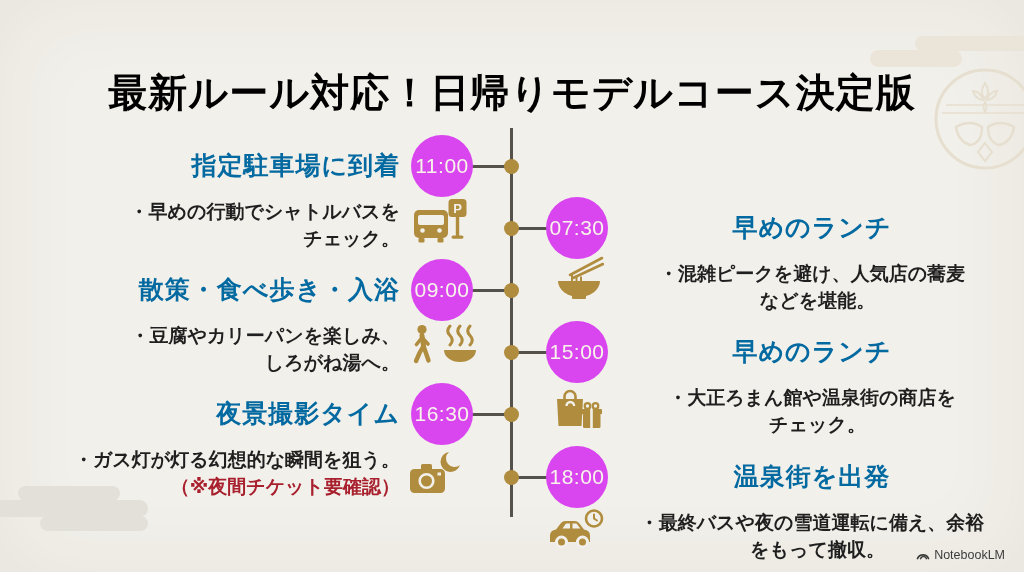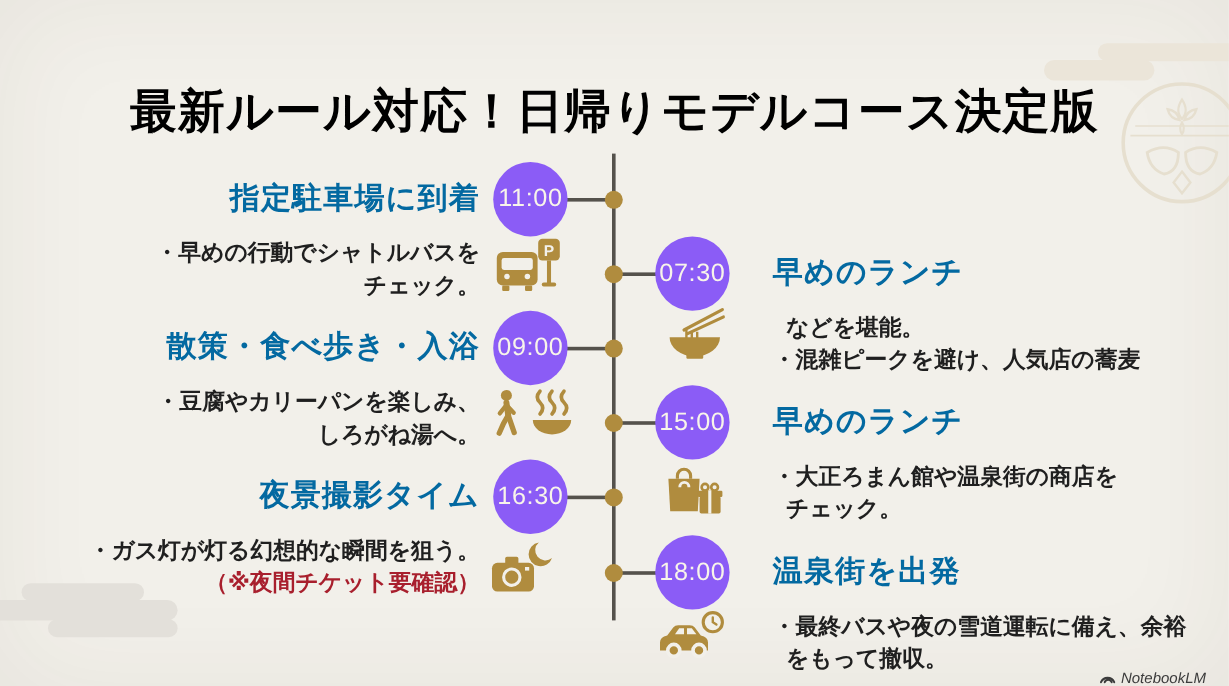--- a/index.html
+++ b/index.html
@@ -16,36 +16,36 @@
     white-space:nowrap;
     margin-top:14px;
   }
   .vline { position:absolute; left:510px; top:128px; width:3px; height:389px; background:#55524C; }
   .dot   { position:absolute; left:504px; width:15px; height:15px; border-radius:50%; background:#B08C3E; }
   .stub  { position:absolute; height:3px; background:#55524C; }
   .stub.sl { left:468px; width:46px; }
   .stub.sr { left:510px; width:42px; }
   .time-circle {
     position:absolute; width:62px; height:62px; border-radius:50%;
-    background:#8b5cf6; color:#F8F4EA; font-size:21px; line-height:62px;
+    background:#d946ef; color:#F8F4EA; font-size:21px; line-height:62px;
     text-align:center; letter-spacing:.5px;
   }
   .tb { position:absolute; }
   .tb-left  { left:50px;  width:350px; text-align:right; }
-  .tb-right { left:644px; width:380px; text-align:left; }
+  .tb-right { left:622px; width:380px; text-align:center; }
   .ev-heading { font-size:25px; font-weight:700; color:#0369a1; line-height:33px; letter-spacing:1px; white-space:nowrap; }
   .ev-line { font-size:19px; font-weight:700; color:#1F1F1F; line-height:27px; white-space:nowrap; }
   .ev-heading + .ev-line { margin-top:16px; }
   .ev-line.indent { padding-left:11px; }
   .ev-note { font-size:19px; font-weight:700; color:#A81F2D; line-height:27px; white-space:nowrap;text-align:right; }
   .ev-icon { position:absolute; }
   .decor { position:absolute; }
   .brand {
-    position:absolute; right:19px; bottom:0; display:flex; align-items:flex-end; gap:4px;
-    color:#3C3C3C; font-size:12.5px; font-weight:500;font-style:italic;
+    position:absolute; right:19px; bottom:10px; display:flex; align-items:flex-end; gap:4px;
+    color:#3C3C3C; font-size:12.5px; font-weight:500;
   }
 </style>
 </head>
 <body>
 
 <div class="page">
 
   <svg class="decor" style="left:870px;top:34px;width:154px;height:36px" viewBox="0 0 154 36">
     <rect x="45" y="2" width="120" height="15" rx="7.5" fill="#EBE5D9"></rect>
     <rect x="0" y="16" width="92" height="17" rx="8.5" fill="#EBE5D9"></rect>
@@ -93,22 +93,22 @@
     <circle cx="27.5" cy="33.5" r="2.3" fill="#F2F0EA"></circle>
     <rect x="6.5" y="41" width="6" height="4.5" rx="1" fill="#B08C3E"></rect>
     <rect x="25.5" y="41" width="6" height="4.5" rx="1" fill="#B08C3E"></rect>
   </svg>
 
   <div class="stub sr" style="top:227px"></div>
   <div class="dot" style="top:221px"></div>
   <div class="time-circle" style="left:546px;top:197px">07:30</div>
   <div class="tb tb-right" style="top:211px">
     <div class="ev-heading">早めのランチ</div>
+    <div class="ev-line">・混雑ピークを避け、人気店の蕎麦</div>
     <div class="ev-line indent">などを堪能。</div>
-    <div class="ev-line">・混雑ピークを避け、人気店の蕎麦</div>
   </div>
   <svg class="ev-icon" style="left:556px;top:254px;width:48px;height:48px" viewBox="0 0 48 48">
     <g stroke="#B08C3E" stroke-width="2.6" stroke-linecap="round">
       <line x1="14" y1="21" x2="46" y2="4"></line>
       <line x1="17" y1="24" x2="47" y2="10"></line>
     </g>
     <g stroke="#B08C3E" stroke-width="2" fill="none">
       <path d="M16 21 v9"></path>
         <path d="M20.5 22 v8"></path>
         <path d="M25 22.5 v7.5"></path>

